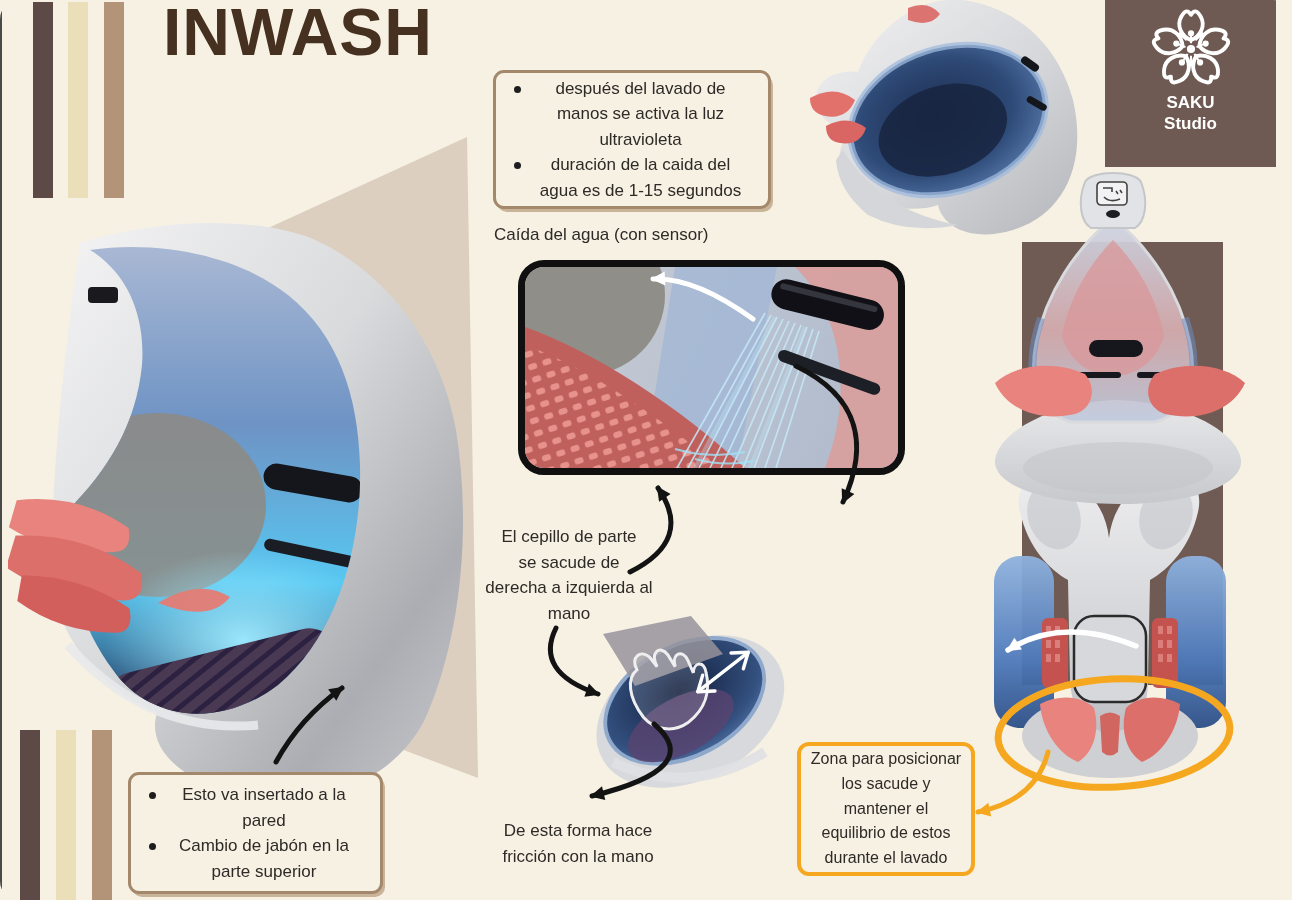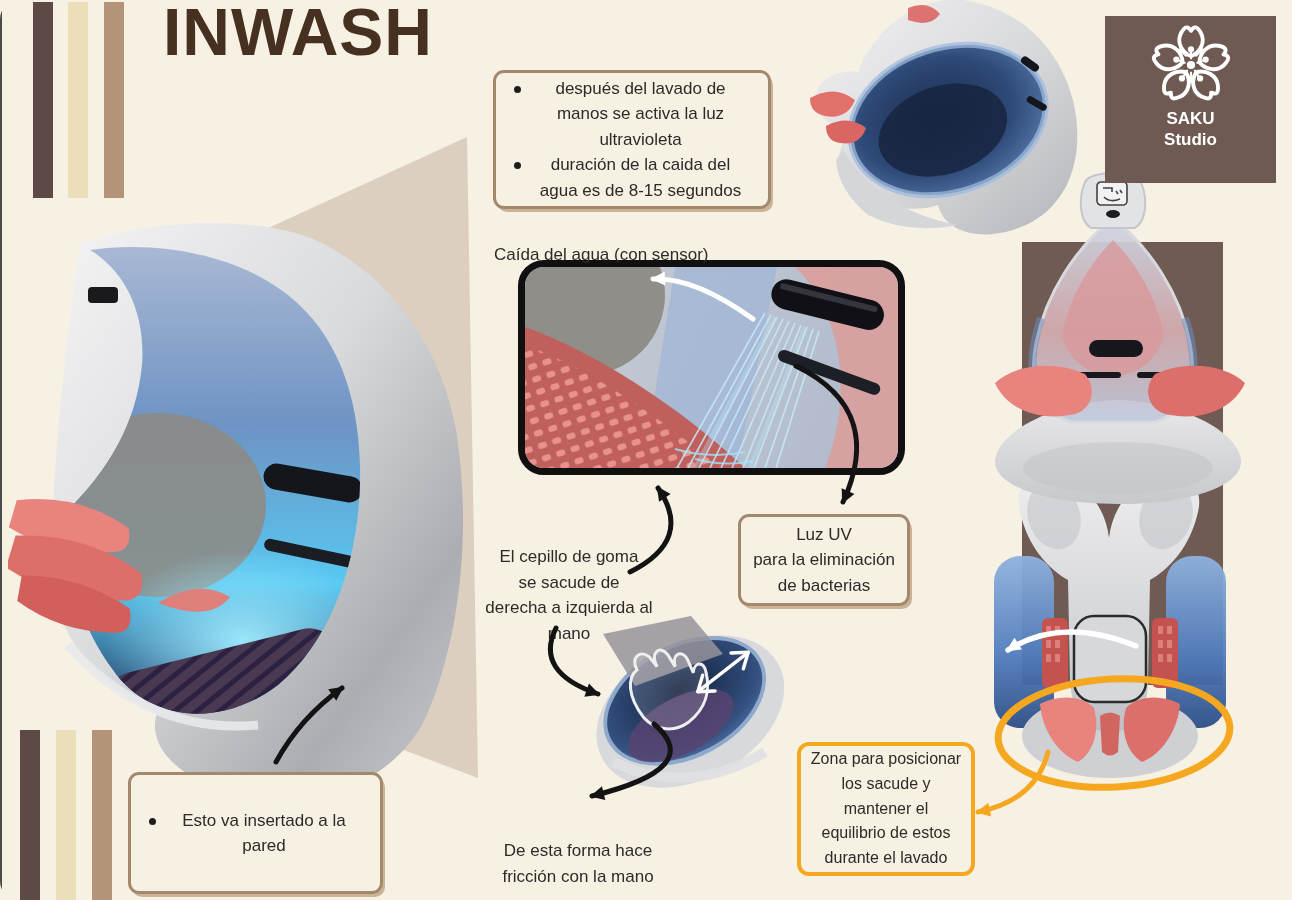--- a/index.html
+++ b/index.html
@@ -8,41 +8,41 @@
   #poster{position:relative;width:1292px;height:900px;background:#F7F1E4;overflow:hidden;border-radius:19px;}
   .abs{position:absolute;}
   
   #edge-left{left:0;top:0;width:2px;height:900px;background:#4A4A48;z-index:60;}
   
   .stripe{width:20px;z-index:2;}
   
   #title{left:163px;top:-6px;font-size:66px;font-weight:700;letter-spacing:1px;
          color:#46301F;z-index:20;}
   
-  #logo{left:1105px;top:16px;width:171px;height:167px;background:#6E5A52;z-index:20;
+  #logo{left:1105px;top:0;width:171px;height:167px;background:#6E5A52;z-index:20;
         display:flex;flex-direction:column;align-items:center;}
   #logo .flower{margin-top:6px;}
   #logo .lg-txt{color:#fff;font-weight:700;font-size:17px;line-height:1.25;text-align:center;}
   
   #triangle{left:0;top:0;z-index:1;}
   #brown-panel{left:1022px;top:242px;width:201px;height:443px;background:#6F5B53;z-index:3;}
   
   .tanbox{border:3px solid #A3886B;border-radius:11px;background:#F7F1E4;z-index:20;
           box-shadow:3px 4px 0 -1px #C9B49A;display:flex;flex-direction:column;
           justify-content:center;font-size:17px;line-height:1.5;text-align:center;}
   .yellowbox{border:4px solid #F5A81F;border-radius:12px;background:#F7F1E4;z-index:20;
           display:flex;flex-direction:column;justify-content:center;
           font-size:16px;line-height:1.55;text-align:center;}
   ul.bullets{list-style:none;margin:0;padding:16px 8px;}
   ul.bullets li{display:flex;align-items:flex-start;}
   ul.bullets .dot{width:7px;height:7px;border-radius:50%;background:#1e1e1e;
                   margin:10px 0 0 10px;flex:none;}
   ul.bullets .btxt{flex:1;text-align:center;}
   ul.bullets .btxt>div{margin:0 auto;}
-  .freetext{z-index:20;font-size:17px;line-height:1.5;text-align:center;margin-top:20px;}
+  .freetext{z-index:20;font-size:17px;line-height:1.5;text-align:center;}
   .render{z-index:10;}
   #frame{left:518px;top:260px;width:373px;height:201px;border:7px solid #101010;
          border-radius:26px;overflow:hidden;z-index:10;
          background:linear-gradient(115deg,#C8CDD4,#AEB9CC);}
   #arrow-layer{left:0;top:0;z-index:50;pointer-events:none;}
 </style>
 </head>
 <body>
 
 <div id="poster">
@@ -338,56 +338,57 @@
     <ul class="bullets">
       <li>
         <span class="dot"></span>
         <span class="btxt">
             <div style="width:200px">después del lavado de manos se activa la luz ultravioleta</div>
           </span>
       </li>
       <li>
         <span class="dot"></span>
         <span class="btxt">
-            <div style="width:210px">duración de la caida del agua es de 8-15 segundos</div>
+            <div style="width:210px">duración de la caida del agua es de 1-15 segundos</div>
           </span>
       </li>
     </ul>
   </div>
 
   <div class="abs freetext" style="left:494px;top:222px;width:245px;text-align:left">Caída del agua (con sensor)</div>
 
   <div class="abs freetext" style="left:470px;top:524px;width:198px">
-    <div>El cepillo de goma</div>
+    <div>El cepillo de parte</div>
     <div>se sacude de</div>
     <div>derecha a izquierda al</div>
     <div>mano</div>
   </div>
 
-  <div class="abs tanbox" style="left:738px;top:514px;width:166px;height:86px">
-    <div>Luz UV</div>
-    <div>para la eliminación</div>
-    <div>de bacterias</div>
-  </div>
 
 
   <div class="abs yellowbox" style="left:797px;top:742px;width:170px;height:126px">
     <div>Zona para posicionar</div>
     <div>los sacude y</div>
     <div>mantener el</div>
     <div>equilibrio de estos</div>
     <div>durante el lavado</div>
   </div>
 
   <div class="abs tanbox" style="left:128px;top:772px;width:249px;height:116px">
     <ul class="bullets">
       <li>
         <span class="dot"></span>
         <span class="btxt">
             <div style="width:185px">Esto va insertado a la pared</div>
+          </span>
+      </li>
+      <li>
+        <span class="dot"></span>
+        <span class="btxt">
+            <div style="width:185px">Cambio de jabón en la parte superior</div>
           </span>
       </li>
     </ul>
   </div>
 
   <div class="abs freetext" style="left:488px;top:818px;width:180px">
     <div>De esta forma hace</div>
     <div>fricción con la mano</div>
   </div>
 

